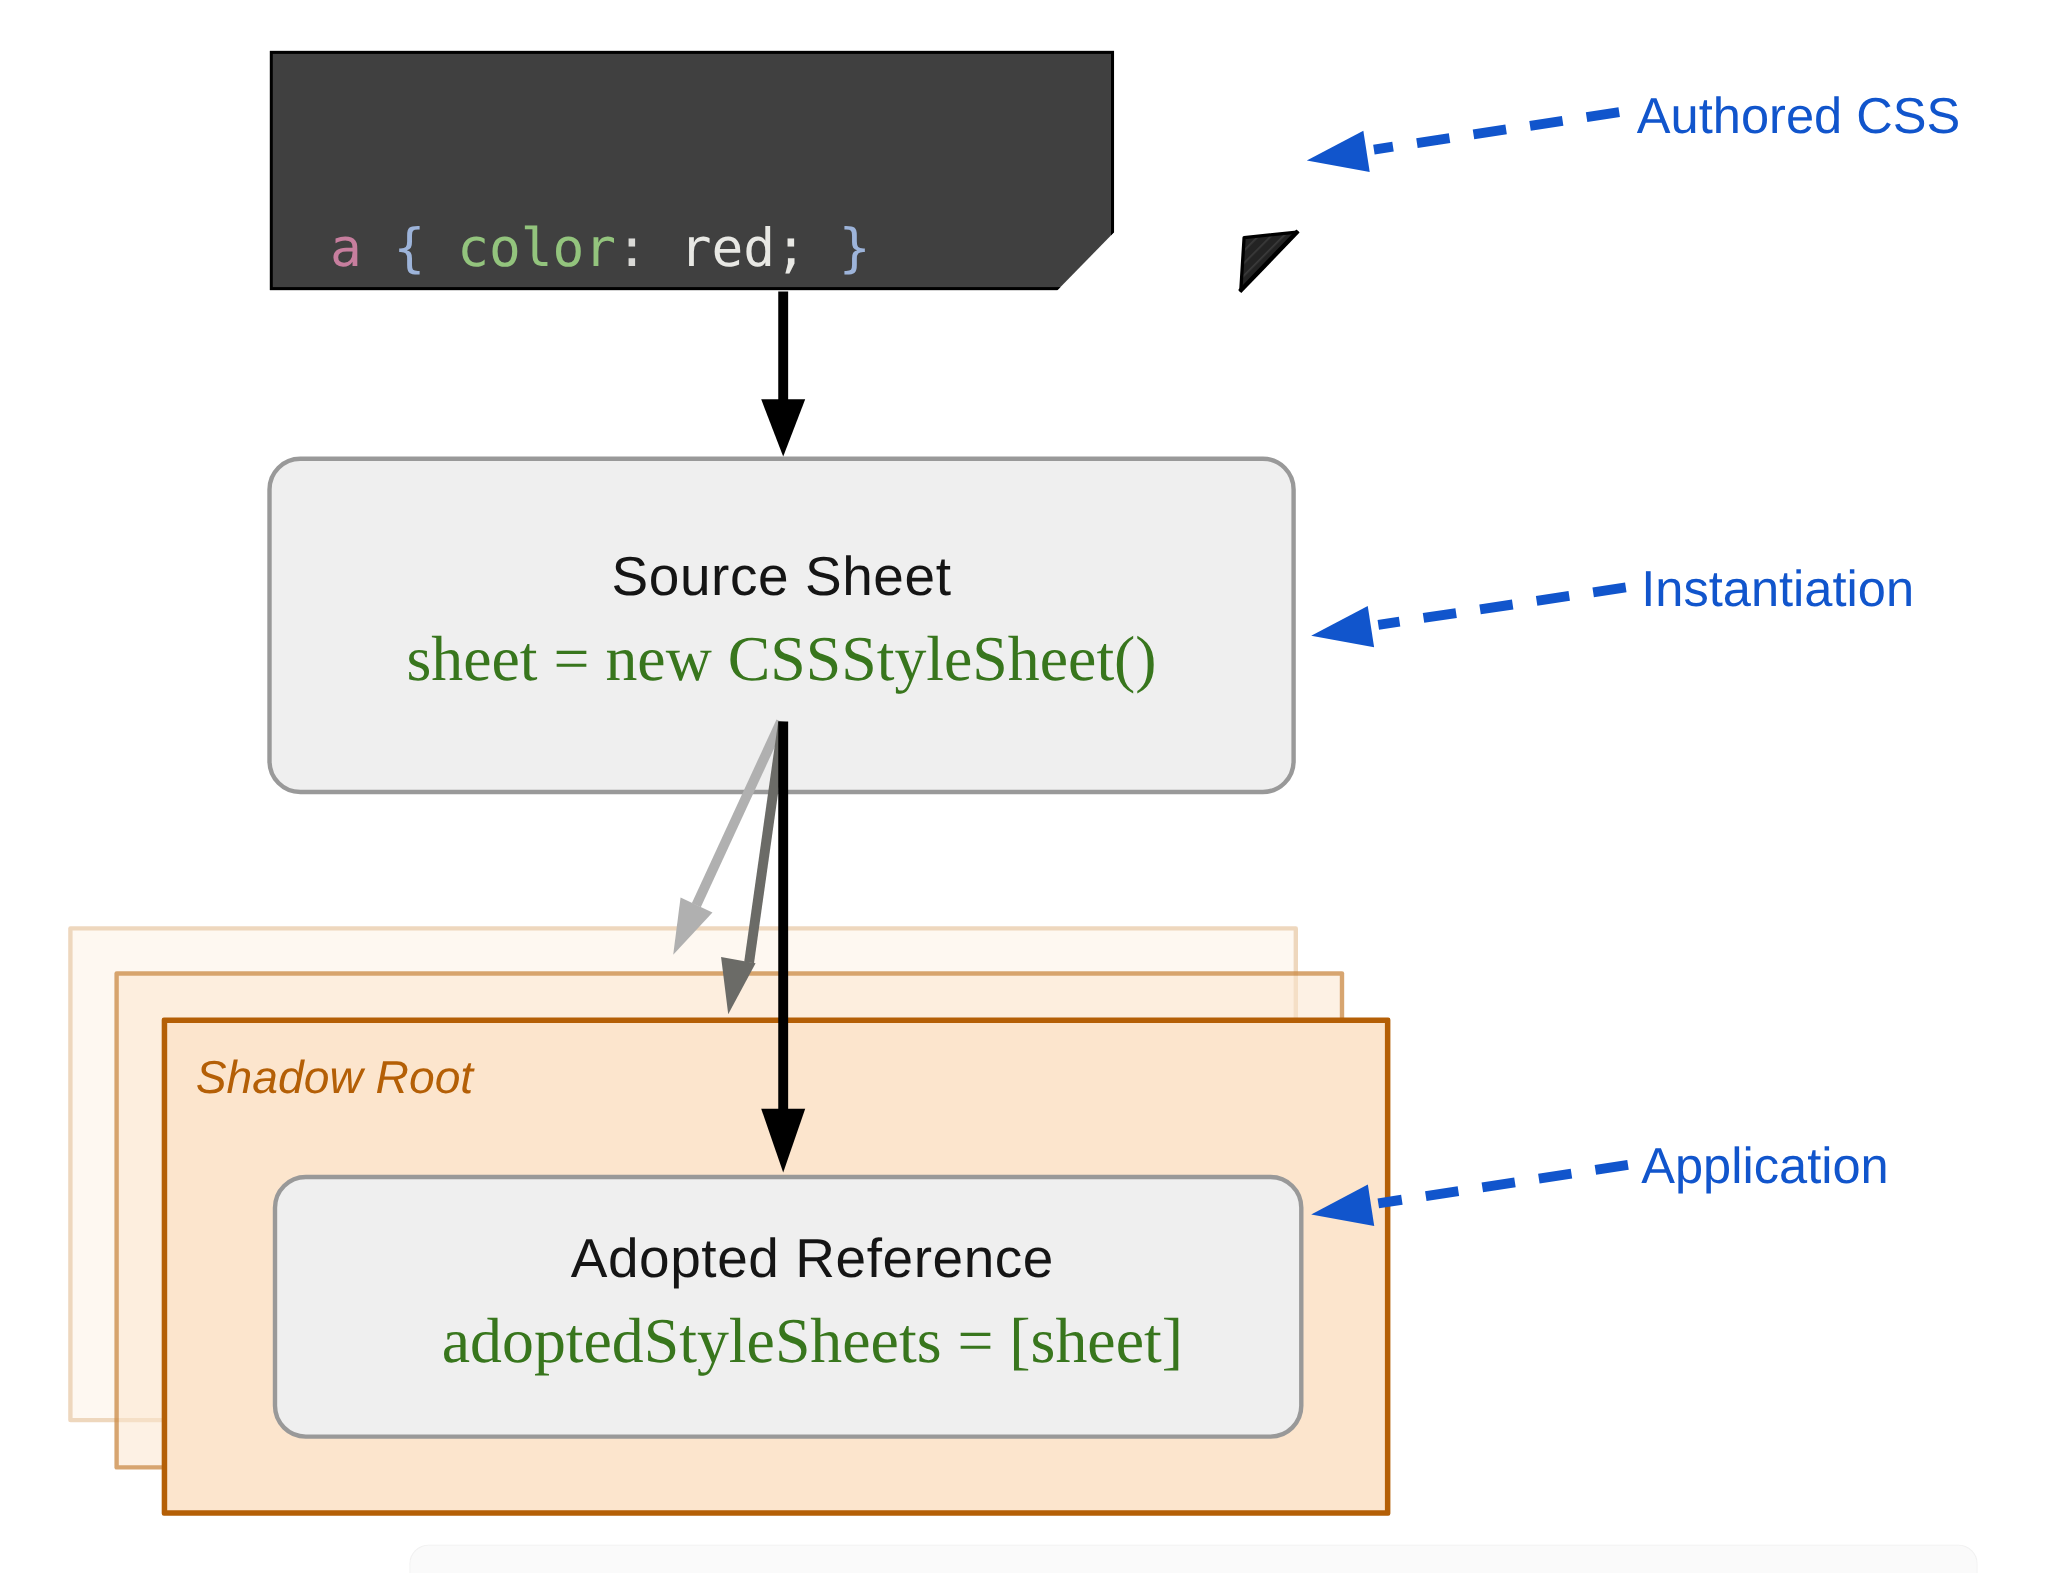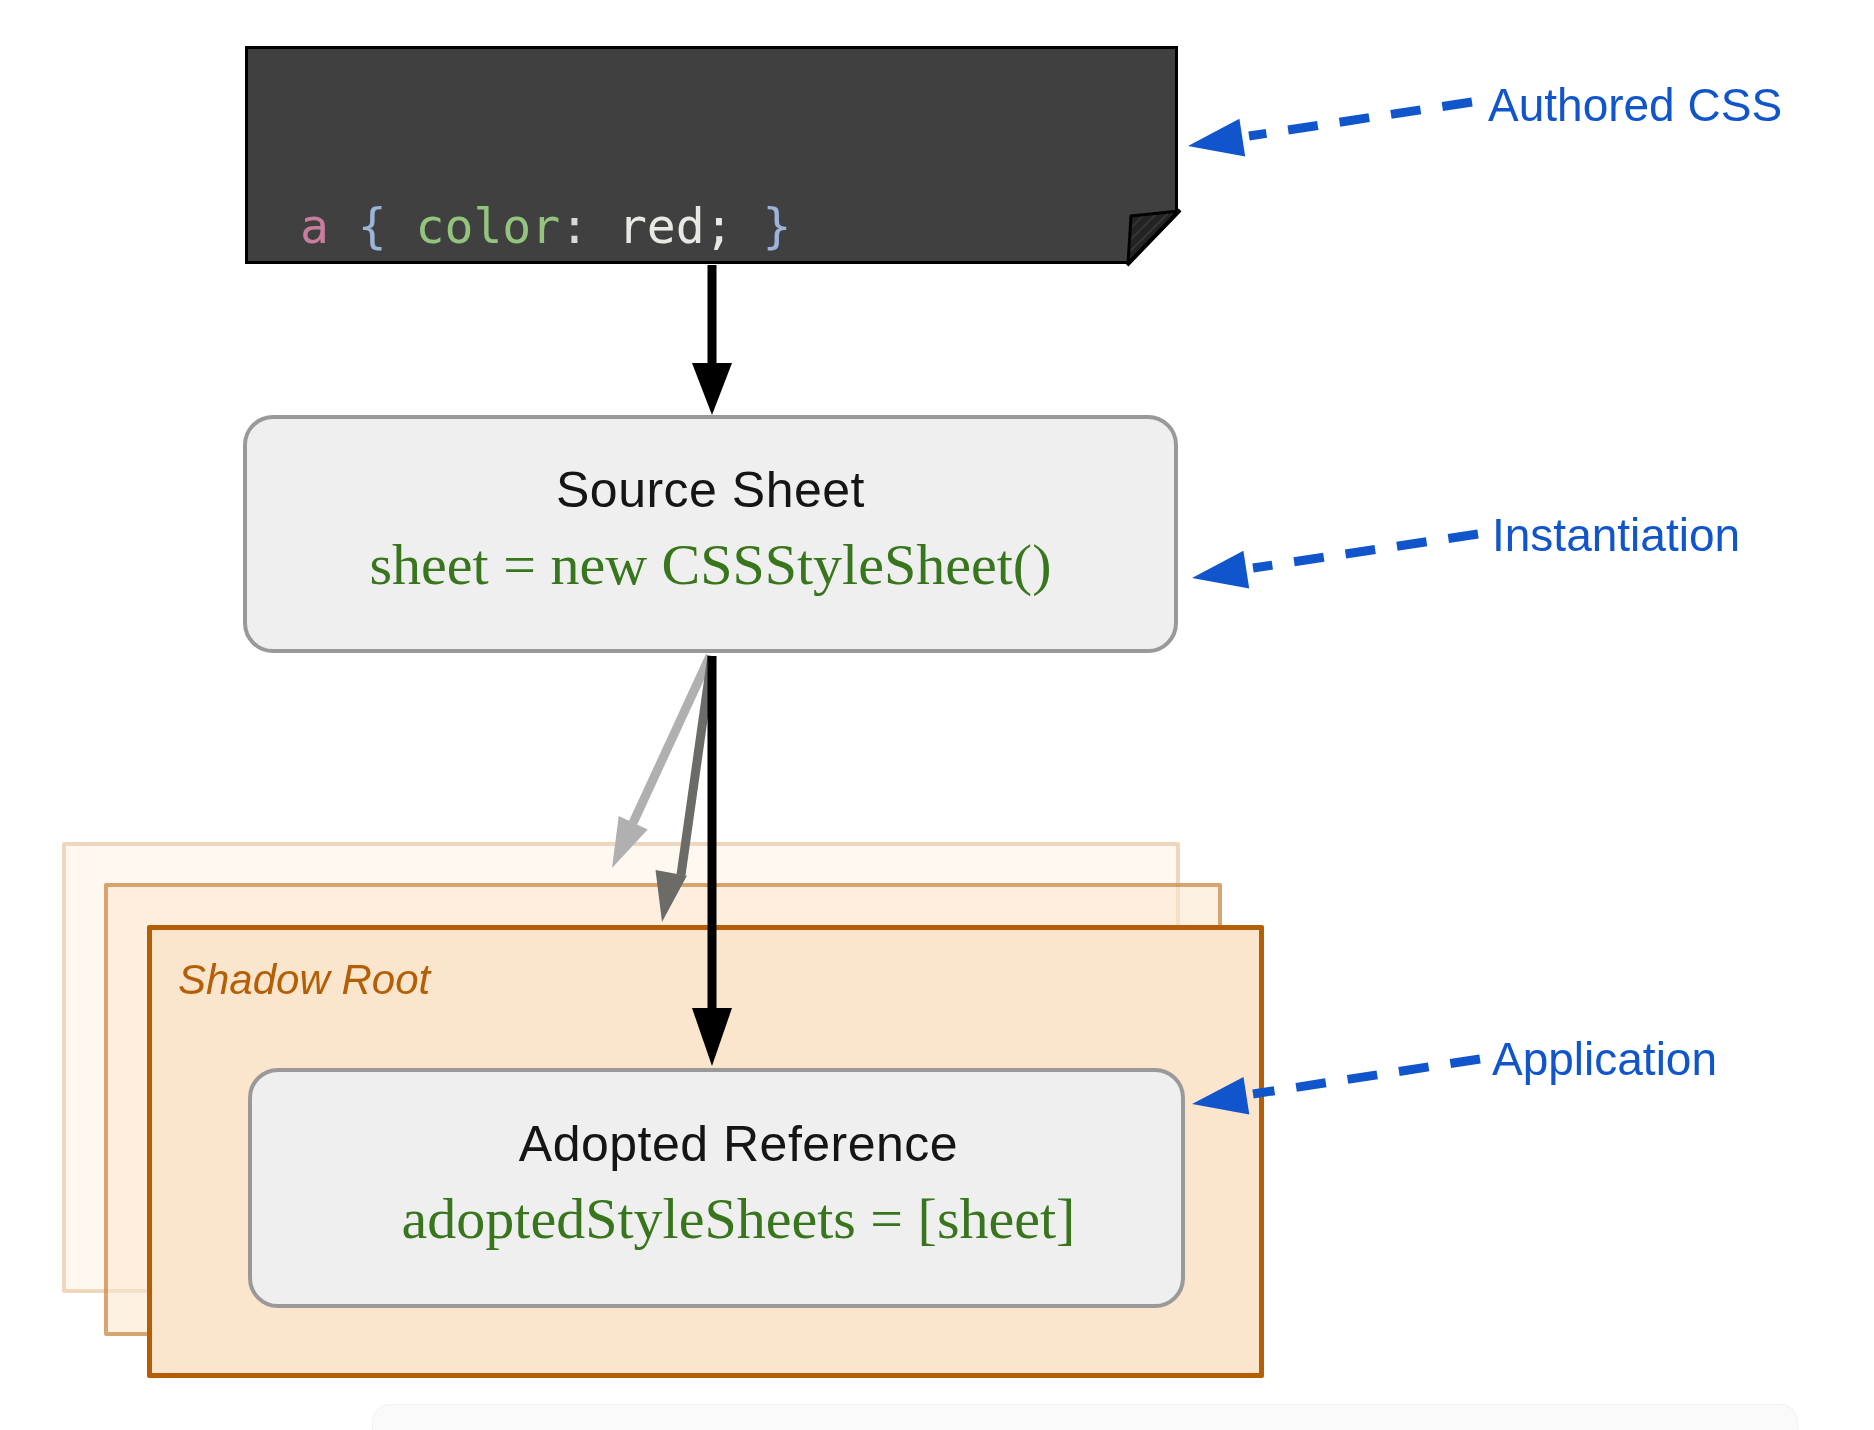--- a/index.html
+++ b/index.html
@@ -5,21 +5,21 @@
   html,body{margin:0;padding:0;background:#ffffff;}
   .stage{
     position:relative;
     width:1874px;height:1430px;
     background:#ffffff;
     overflow:hidden;
     font-family:"Liberation Sans", sans-serif;
   }
   
   .code-box{
-    position:absolute;left:245px;top:46px;width:933px;height:218px;
+    position:absolute;left:245px;top:46px;width:768px;height:218px;
     background:#404040;border:3px solid #000;box-sizing:border-box;
     clip-path:polygon(0 0,100% 0,100% calc(100% - 53px),calc(100% - 52px) 100%,0 100%);
   }
   .code-lines{
     position:absolute;left:52px;top:30px;
     font-family:"DejaVu Sans Mono", monospace;
     font-size:48px;line-height:59px;white-space:pre;
   }
   .tok-sel{color:#c77e9e}
   .tok-brace{color:#9db4da}
@@ -33,21 +33,21 @@
     display:flex;flex-direction:column;align-items:center;justify-content:center;
     gap:12px;padding-bottom:10px;
   }
   .sheet-title{
     font-size:50px;color:#151515;letter-spacing:0.5px;
   }
   .sheet-code{
     font-family:Liberation Serif, serif;
     font-size:58px;color:#38761d;white-space:pre;
   }
-  #source-sheet{left:243px;top:415px;width:935px;height:238px;}
+  #source-sheet{left:243px;top:415px;width:935px;height:307px;}
   #adopted-sheet{left:248px;top:1068px;width:937px;height:240px;z-index:6;padding-left:44px;}
   
   .stack{position:absolute;box-sizing:border-box;border-radius:2px;}
   .stack-back{
     left:62px;top:842px;width:1118px;height:451px;
     border:4px solid rgba(180,95,6,0.22);background:rgba(252,229,205,0.28);
   }
   .stack-mid{
     left:104px;top:883px;width:1118px;height:453px;
     border:4px solid rgba(180,95,6,0.52);background:rgba(252,229,205,0.55);

